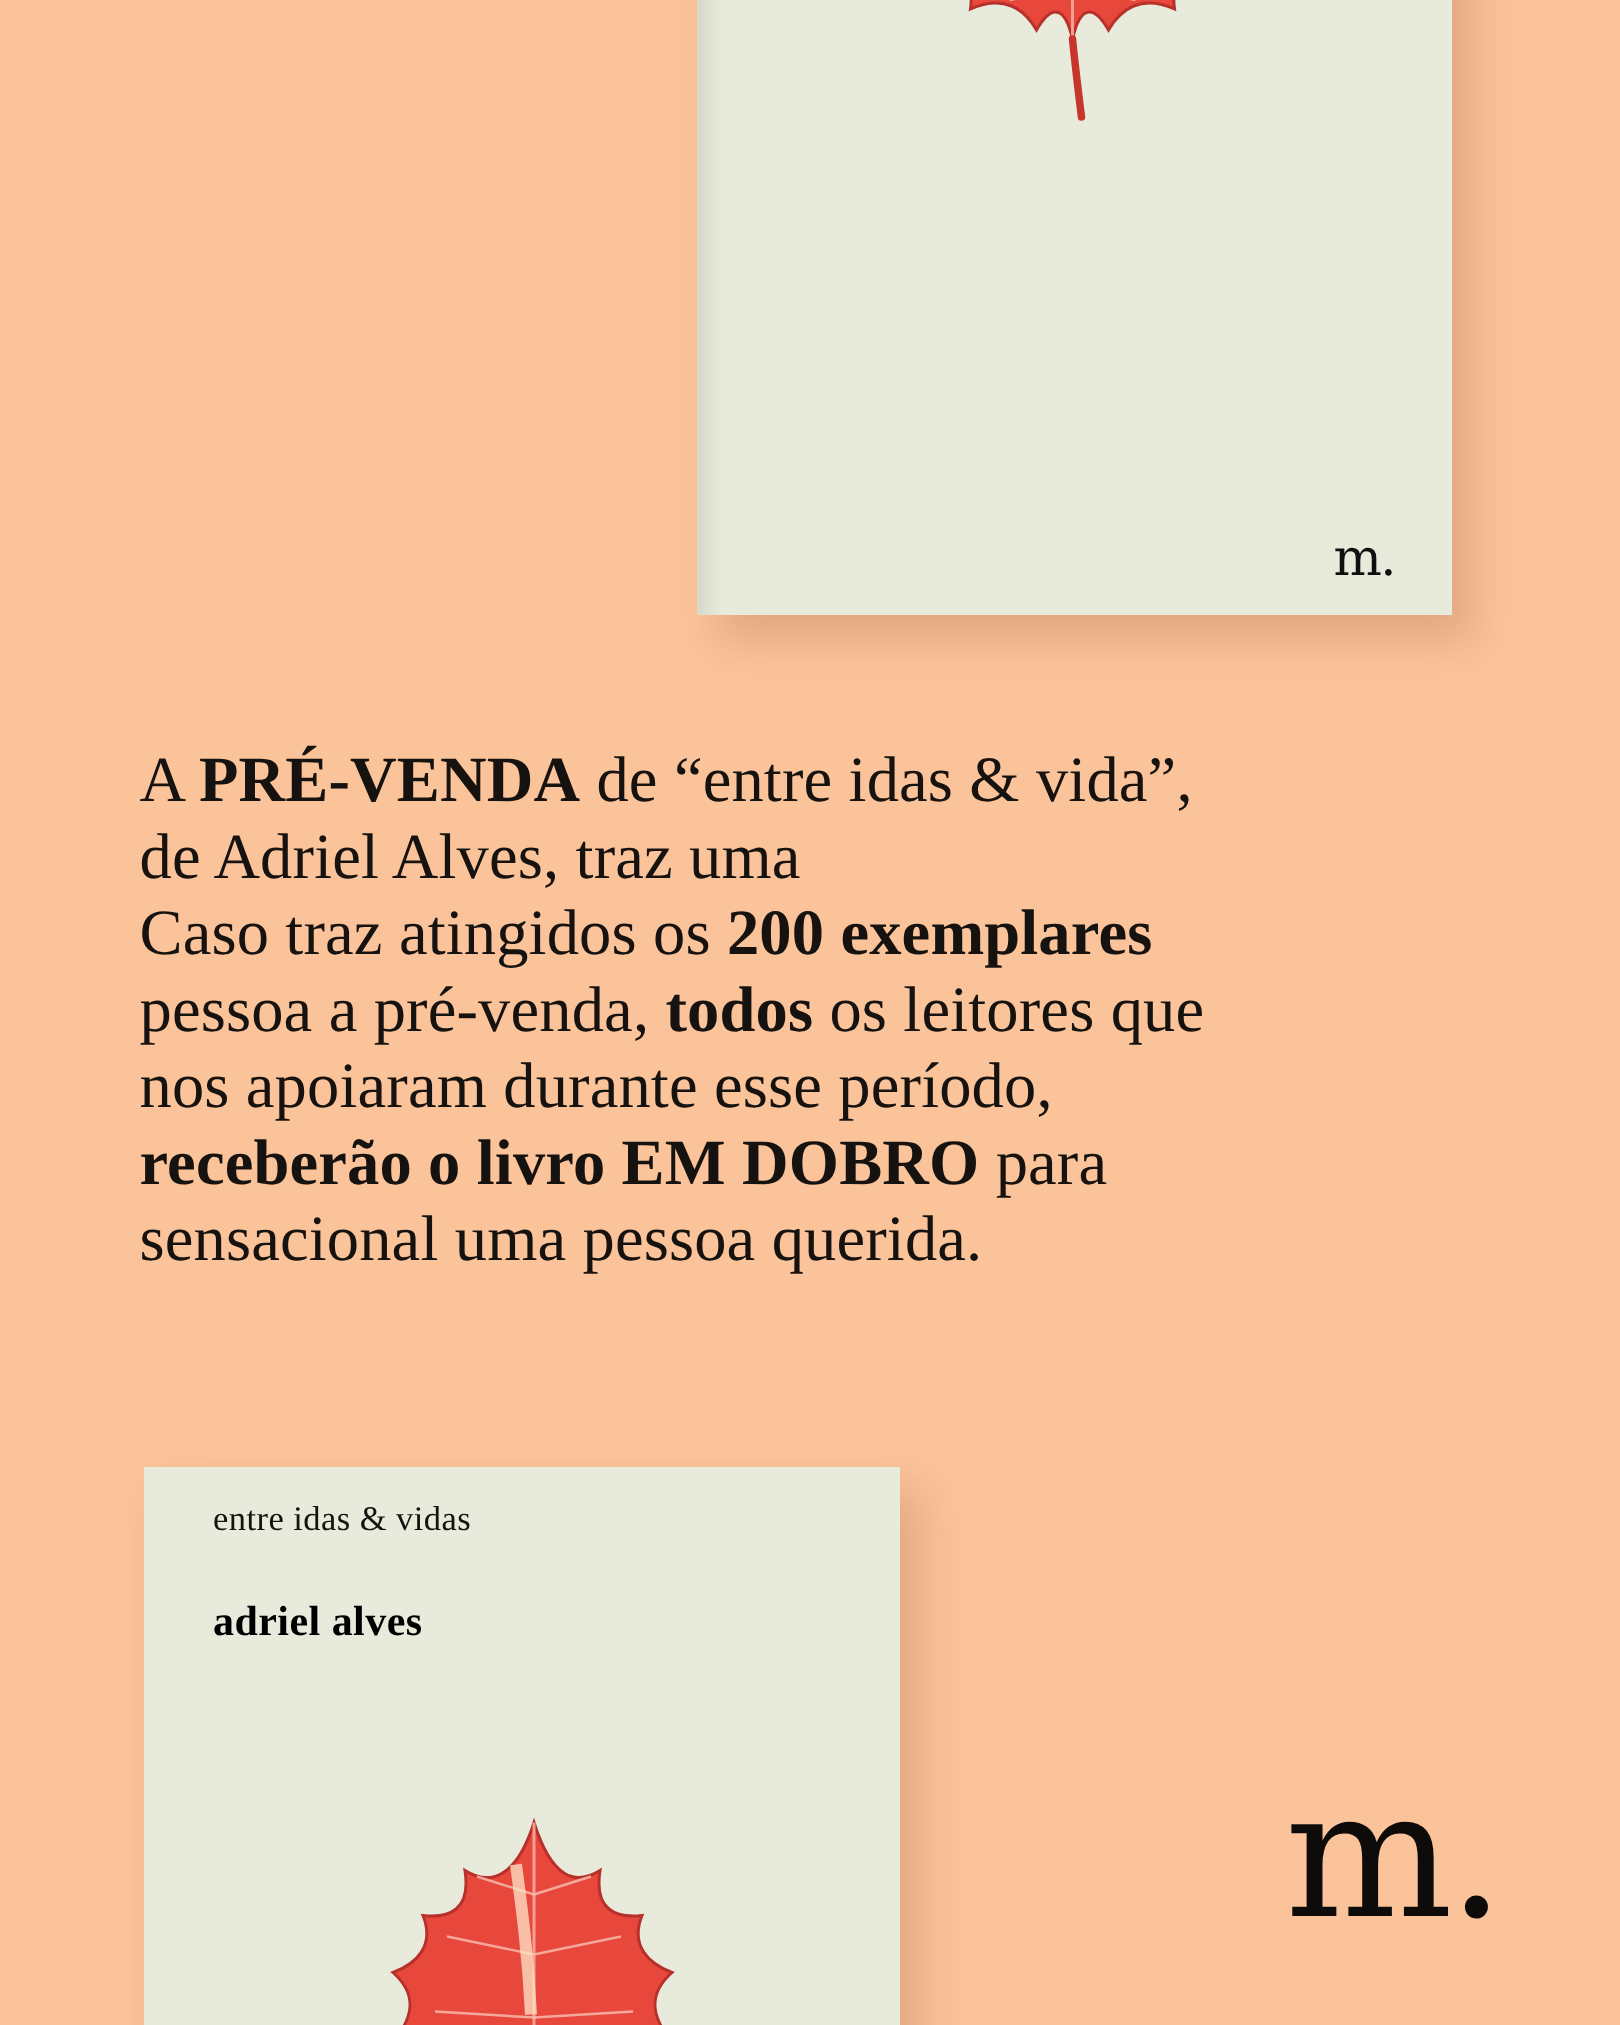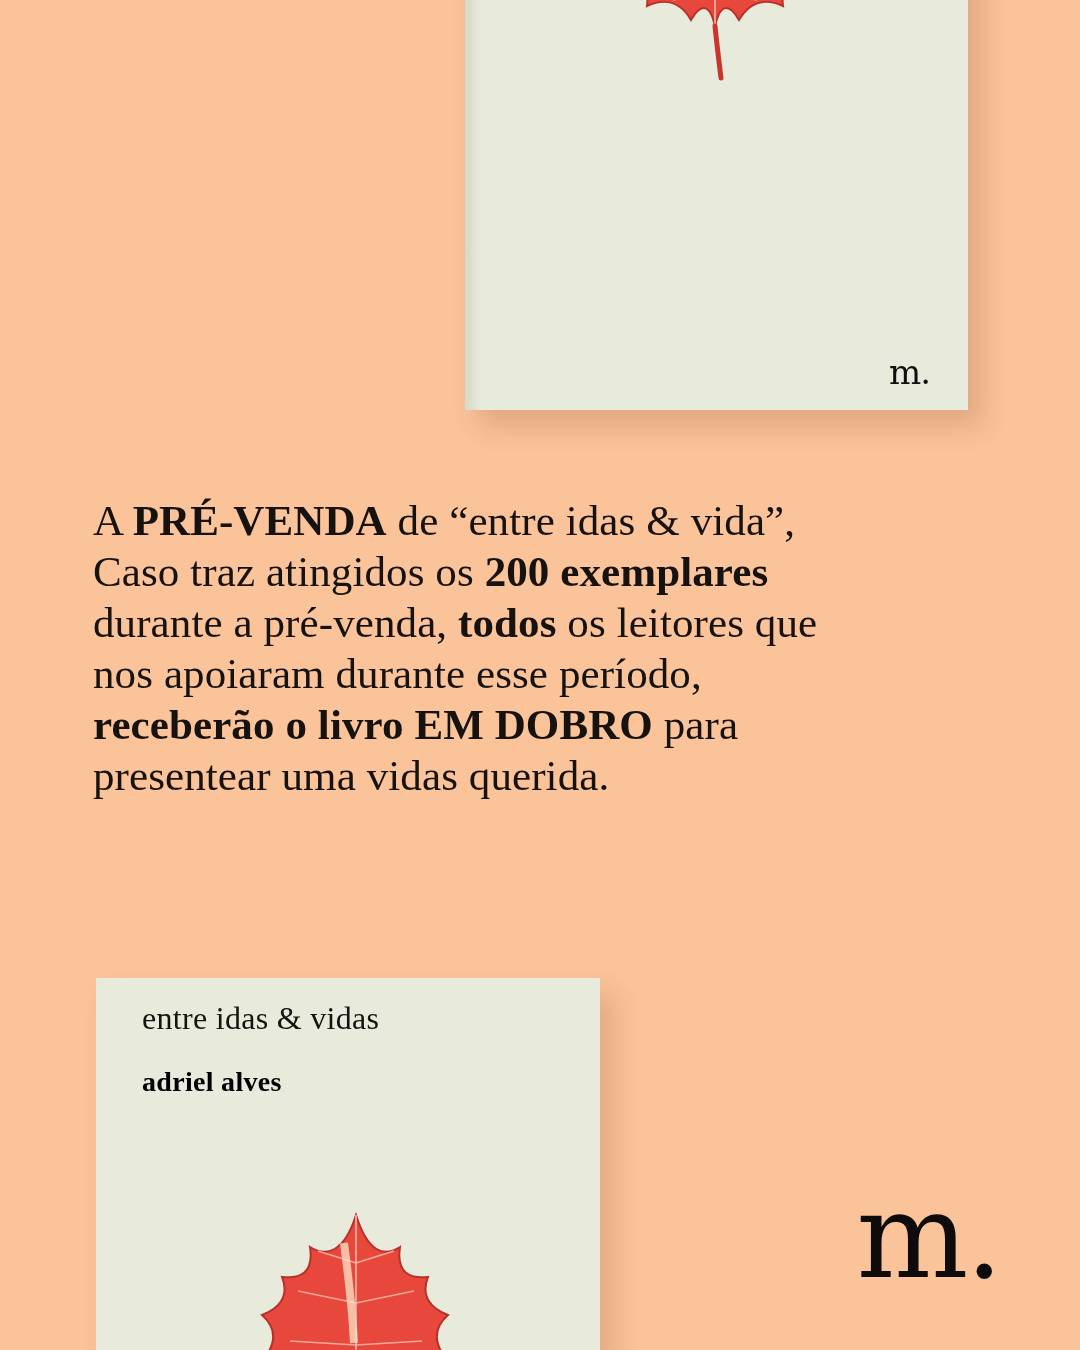--- a/index.html
+++ b/index.html
@@ -83,21 +83,21 @@
     height: 560px;
     background: #e8ebdc;
     box-shadow: 14px 16px 26px rgba(120, 60, 30, 0.18);
     overflow: hidden;
   }
   .book-bottom .title {
     position: absolute;
     left: 46px;
     top: 22px;
     font-family: "Liberation Serif", serif;
-    font-size: 32px;
+    font-size: 23px;
     color: #16120f;
     letter-spacing: 0.3px;
   }
   .book-bottom .author {
     position: absolute;
     left: 46px;
     top: 88px;
     font-family: "Liberation Serif", serif;
     font-weight: 700;
     font-size: 28px;
@@ -147,31 +147,32 @@
       </g>
     </svg>
 
     <div class="mark">m.</div>
   </div>
 
   <div class="copy">
     <div>
       <span>A </span><b>PRÉ-VENDA</b><span> de “entre idas &amp; vida”,</span>
     </div>
+    <div>de Adriel Alves, traz uma</div>
     <div>
       <span>Caso traz atingidos os </span><b>200 exemplares</b>
     </div>
     <div>
-      <span>durante a pré-venda, </span><b>todos</b><span> os leitores que</span>
+      <span>pessoa a pré-venda, </span><b>todos</b><span> os leitores que</span>
     </div>
     <div>nos apoiaram durante esse período,</div>
     <div>
       <b>receberão o livro EM DOBRO</b><span> para</span>
     </div>
-    <div>presentear uma vidas querida.</div>
+    <div>sensacional uma pessoa querida.</div>
   </div>
 
   <div class="book-bottom">
     <div class="title">entre idas &amp; vidas</div>
     <div class="author">adriel alves</div>
 
     <svg class="leaf-bottom" viewBox="0 0 260 300">
       <g>
         <path d="M130 12 C142 50 158 54 174 44 C170 70 184 76 202 74 C194 94 206 106 222 112
                  C204 128 210 144 222 158 C198 166 194 182 196 196 C174 186 160 196 152 212

